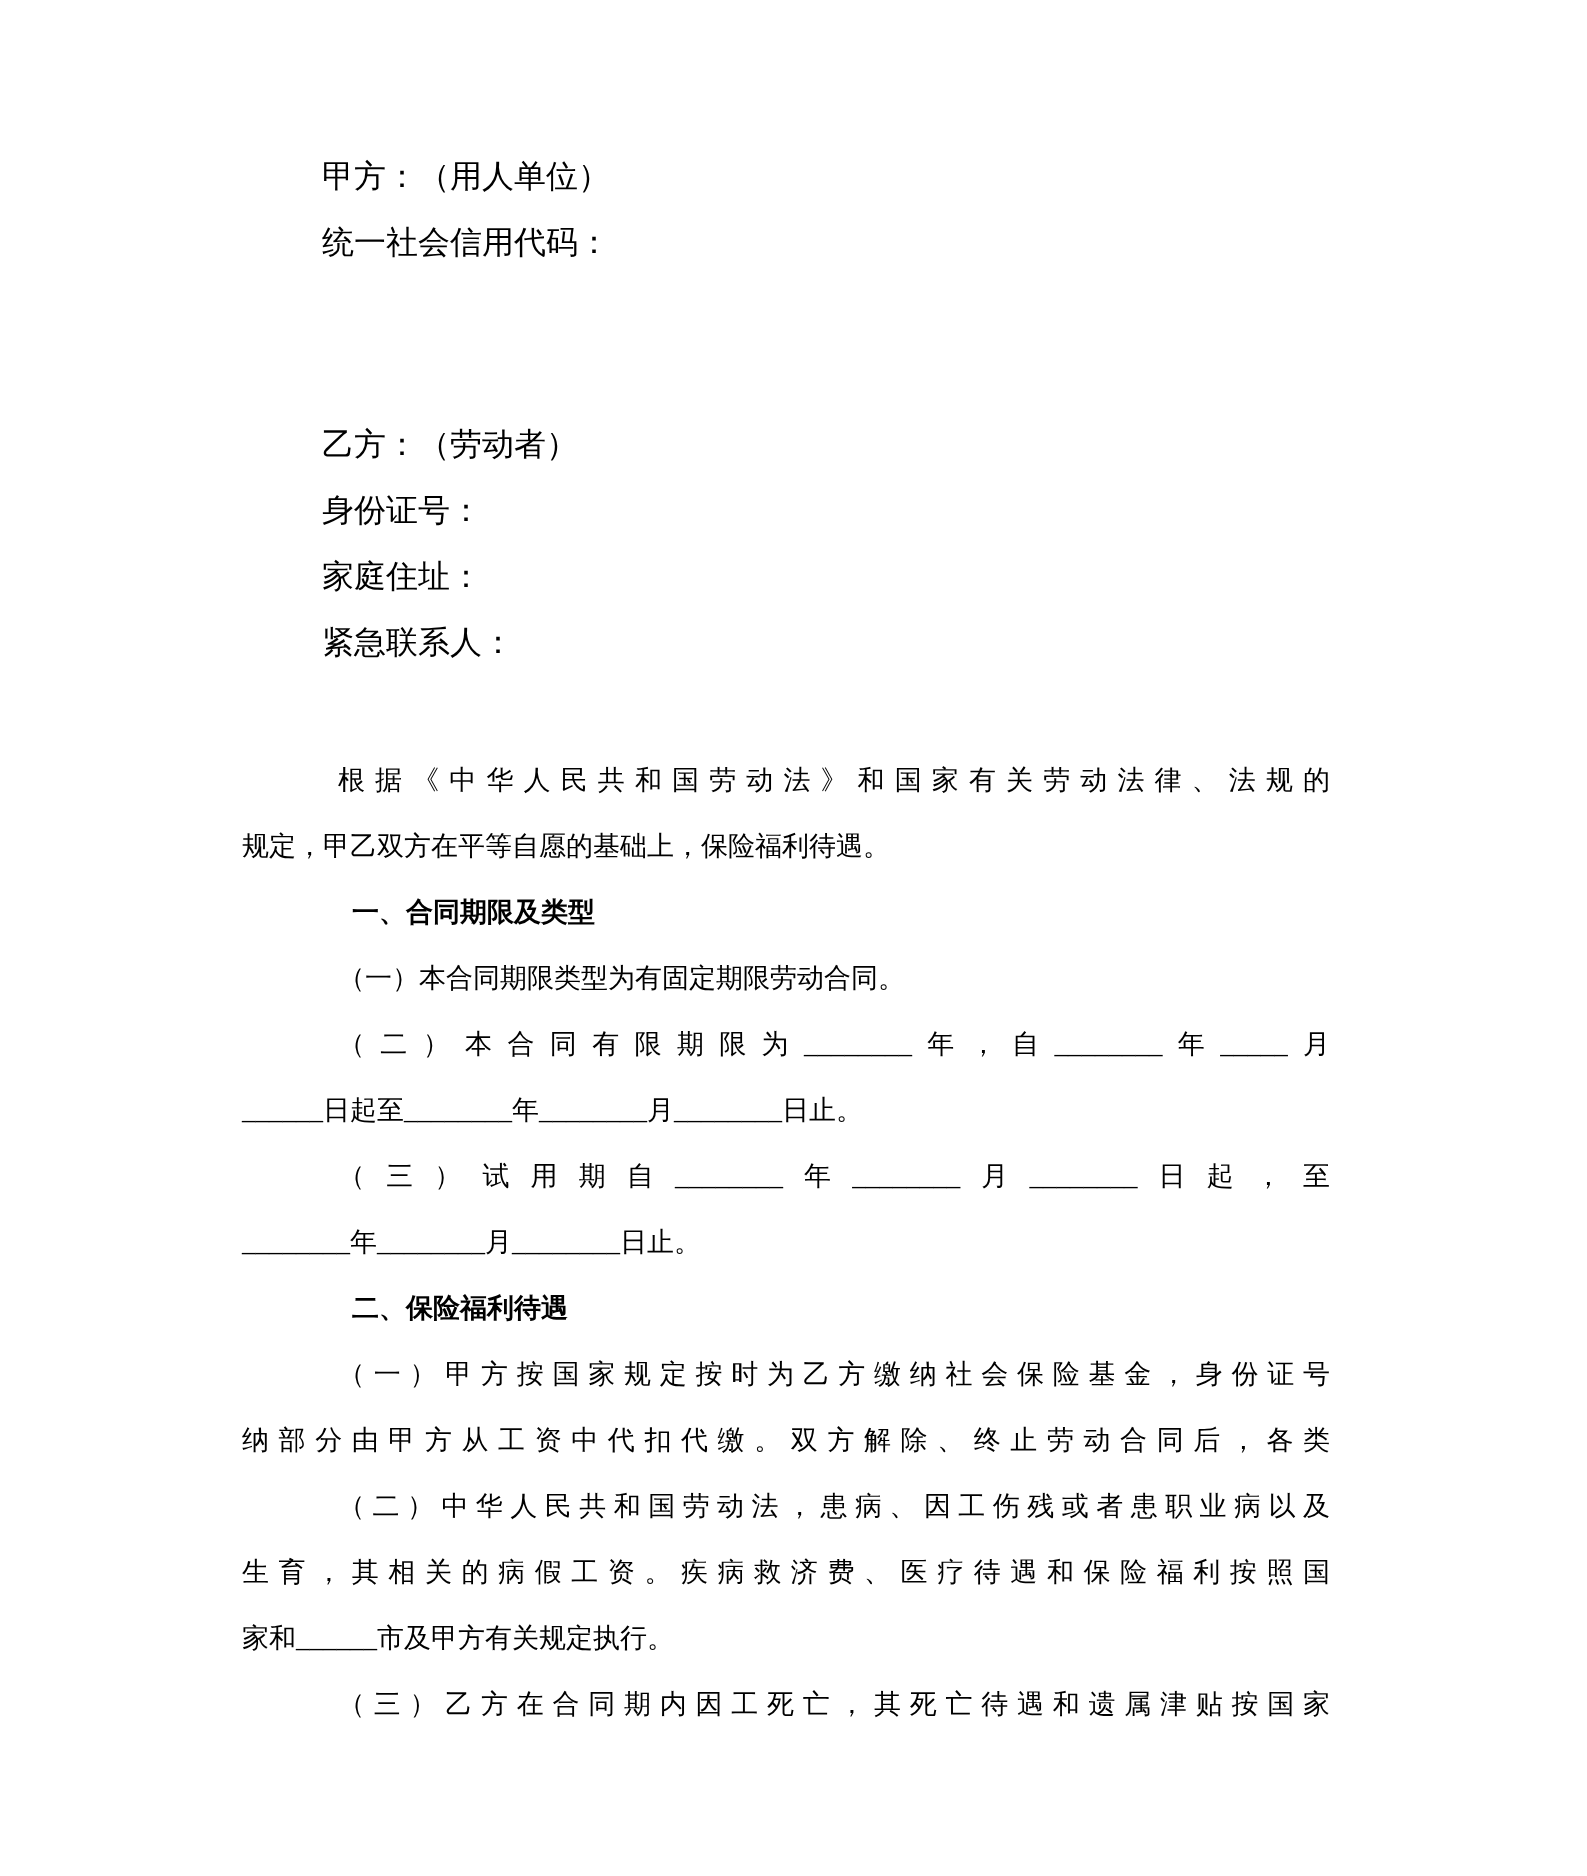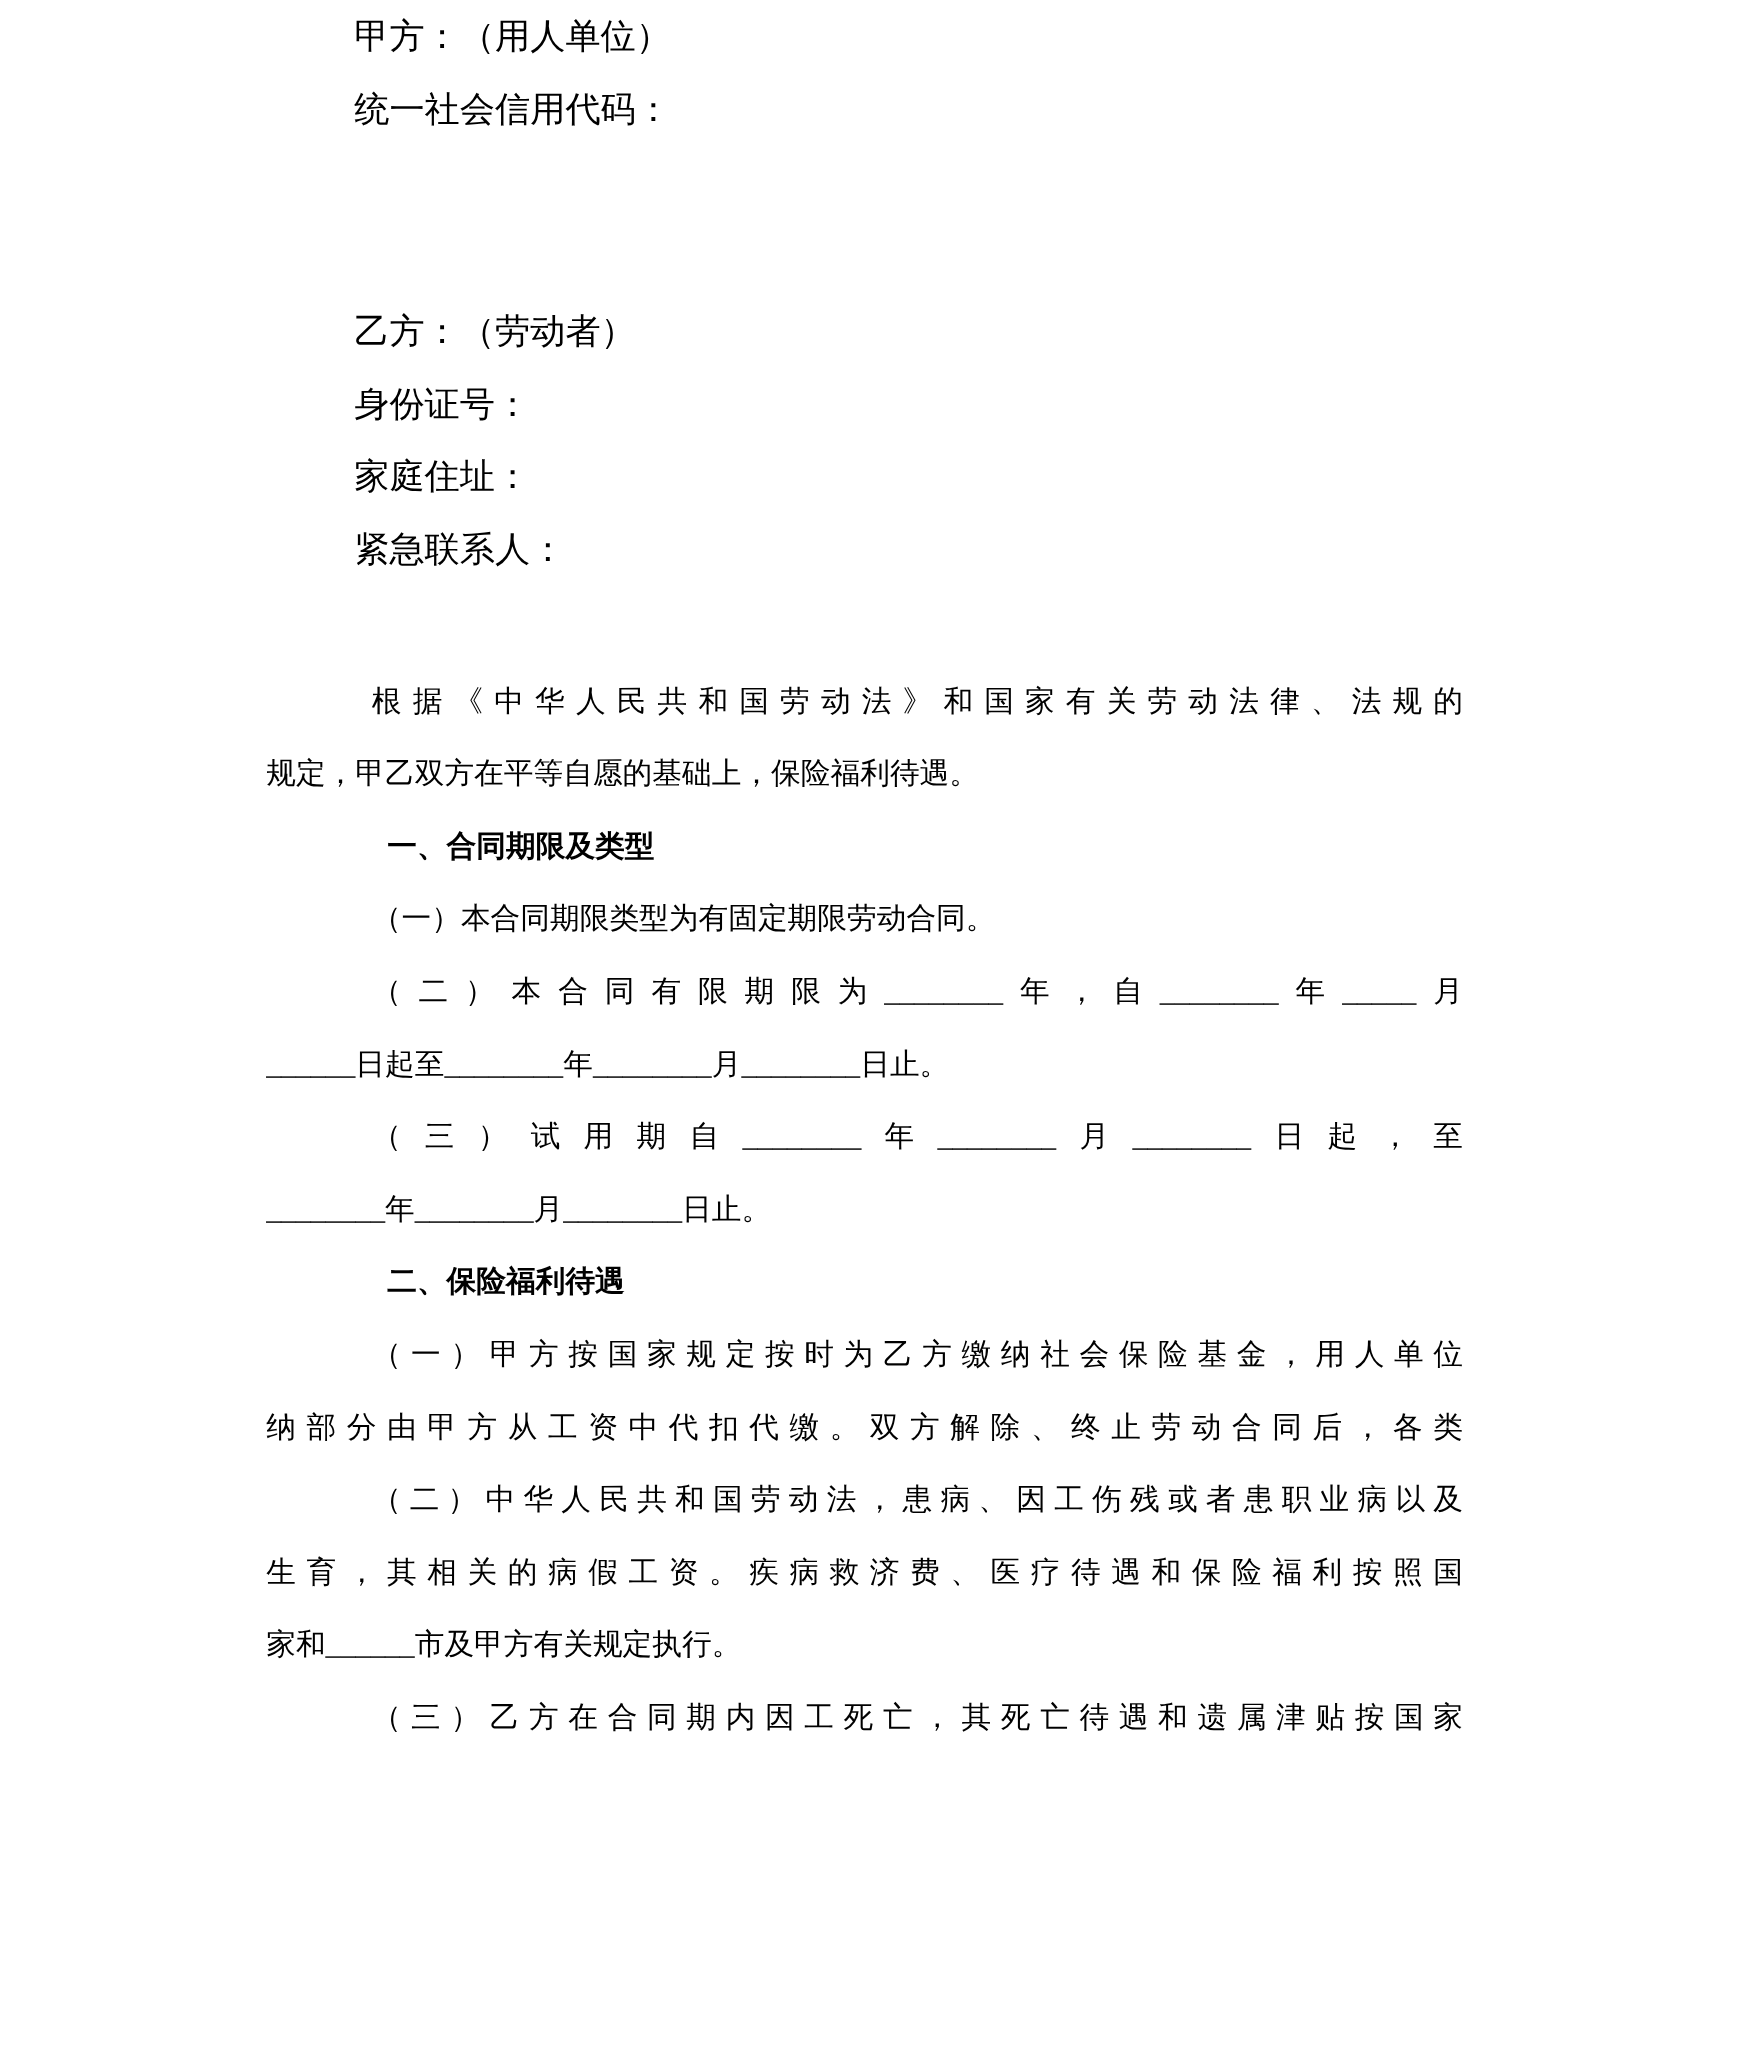--- a/index.html
+++ b/index.html
@@ -8,20 +8,21 @@
   }
   .page {
     position: relative;
     width: 1377px;
     height: 1876px;
     background: #ffffff;
     color: #000000;
     font-family: "Liberation Serif", "DejaVu Serif", serif;
     overflow: hidden;
     box-sizing: border-box;
+    padding-top: 143px;
   }
   .label-block {
     margin-left: 322px;
     font-size: 32px;
     line-height: 66px;
   }
   .label-block .line {
     white-space: pre;
   }
   .block-b {
@@ -65,21 +66,21 @@
   <div class="body-block">
     <div class="line ind fill">根据《中华人民共和国劳动法》和国家有关劳动法律、法规的</div>
     <div class="line">规定，甲乙双方在平等自愿的基础上，保险福利待遇。</div>
     <div class="line ind2 bold">一、合同期限及类型</div>
     <div class="line ind">（一）本合同期限类型为有固定期限劳动合同。</div>
     <div class="line ind fill">（二）本合同有限期限为________年，自________年_____月</div>
     <div class="line">______日起至________年________月________日止。</div>
     <div class="line ind fill">（三）试用期自________年________月________日起，至</div>
     <div class="line">________年________月________日止。</div>
     <div class="line ind2 bold">二、保险福利待遇</div>
-    <div class="line ind fill">（一）甲方按国家规定按时为乙方缴纳社会保险基金，用人单位</div>
+    <div class="line ind fill">（一）甲方按国家规定按时为乙方缴纳社会保险基金，身份证号</div>
     <div class="line fill">纳部分由甲方从工资中代扣代缴。双方解除、终止劳动合同后，各类</div>
     <div class="line ind fill">（二）中华人民共和国劳动法，患病、因工伤残或者患职业病以及</div>
     <div class="line fill">生育，其相关的病假工资。疾病救济费、医疗待遇和保险福利按照国</div>
     <div class="line">家和______市及甲方有关规定执行。</div>
     <div class="line ind fill">（三）乙方在合同期内因工死亡，其死亡待遇和遗属津贴按国家</div>
   </div>
 
 </div>
 
 </body></html>

